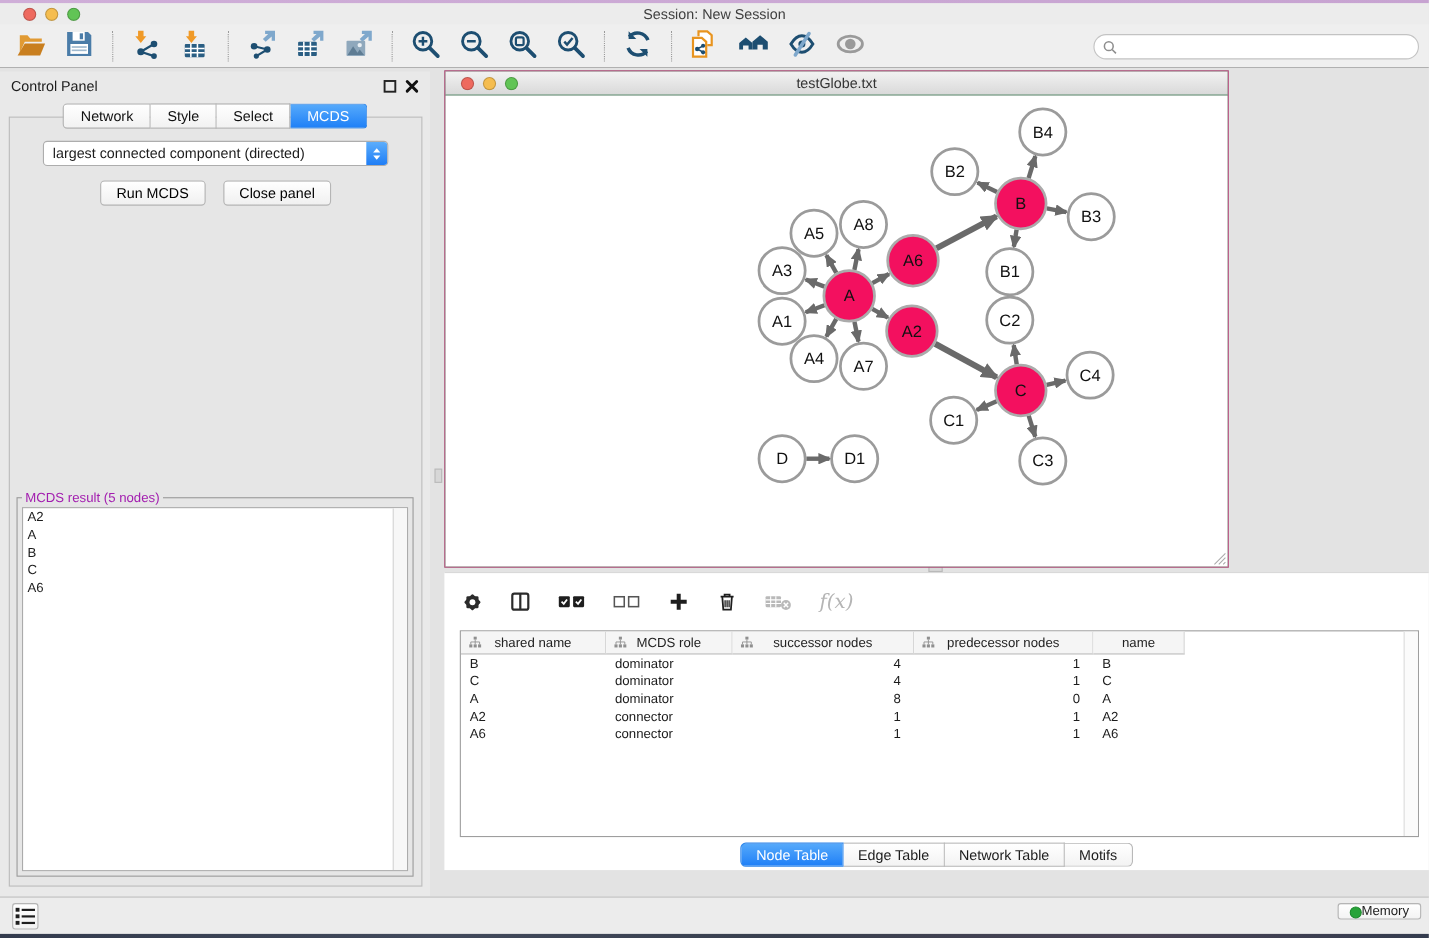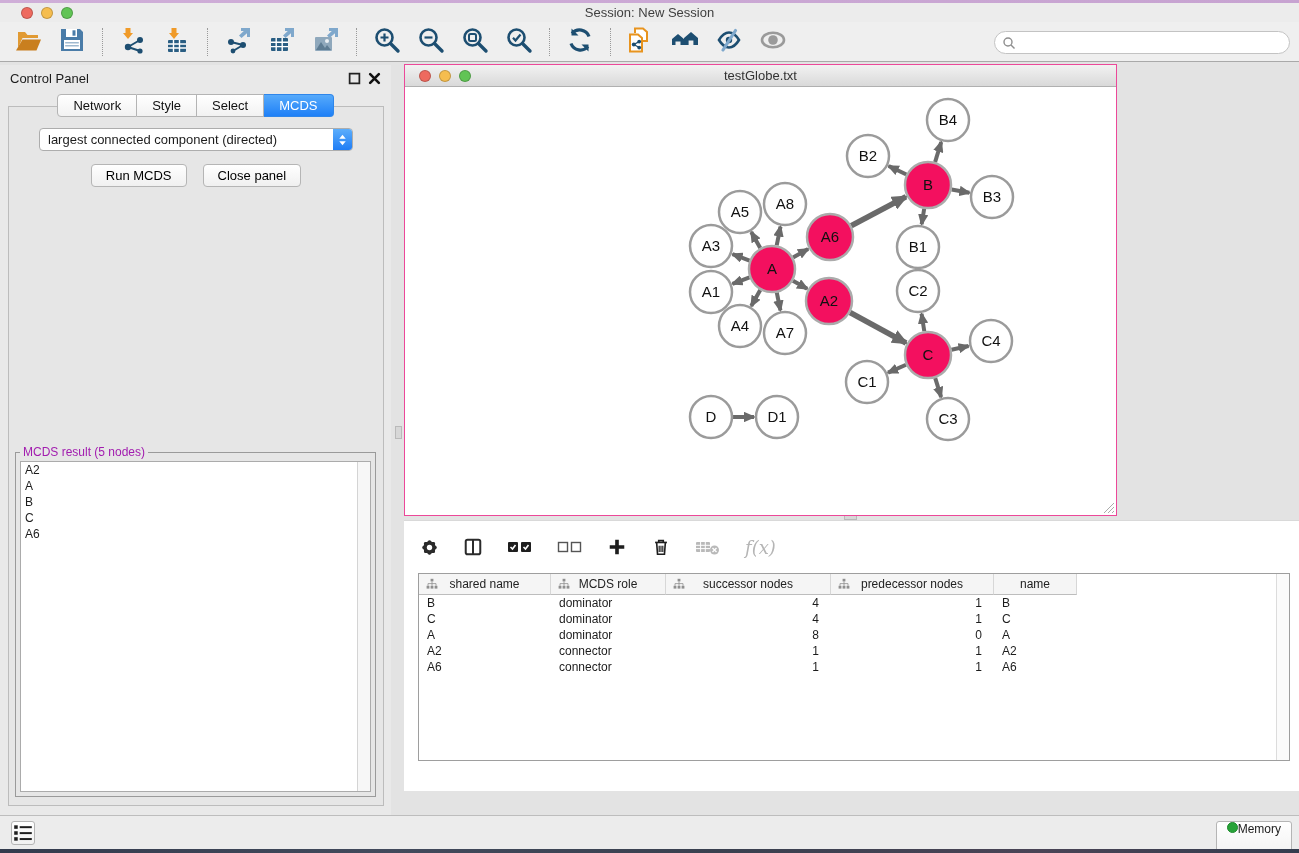--- a/index.html
+++ b/index.html
@@ -91,21 +91,21 @@
   .td.right { text-align:right; padding-right:12px; padding-left:0; }
   .tp-tabs { display:flex; justify-content:center; margin-top:5px; }
   .tp-tab { height:22px; padding:0 13px; background:linear-gradient(#ffffff,#f3f3f3); border:1px solid #b9b9b9; border-left-width:0; font-size:13px; display:flex; align-items:center; }
   .tp-tab:first-child { border-left-width:1px; border-radius:5px 0 0 5px; }
   .tp-tab:last-child { border-radius:0 5px 5px 0; }
   .tp-tab.active { background:linear-gradient(#55a9fb,#2080f7); color:#fff; border-color:#2f86ea; }
 
   
   .statusbar { position:absolute; left:0; bottom:4px; width:100%; height:34px; background:#ececec; border-top:1px solid #bdbdbd; }
   .list-btn { position:absolute; left:11px; top:5px; width:24px; height:24px; background:linear-gradient(#fff,#f1f1f1); border:1px solid #b5b5b5; border-radius:3px; display:flex; align-items:center; justify-content:center; }
-  .mem-btn { position:absolute; right:7px; top:5px; height:32px; background:linear-gradient(#fff,#f3f3f3); border:1px solid #b5b5b5; border-radius:3px; display:flex; align-items:flex-start; gap:0; padding:0 10px; font-size:12px; }
+  .mem-btn { position:absolute; right:7px; top:5px; height:15px; background:linear-gradient(#fff,#f3f3f3); border:1px solid #b5b5b5; border-radius:3px; display:flex; align-items:flex-end; gap:0; padding:0 10px; font-size:12px; }
   .mem-dot { width:11px; height:11px; border-radius:50%; background:#28a339; border:1px solid #1d8a2d; }
 </style>
 </head>
 <body>
 
 <div class="strip-top"></div>
 
 <div class="titlebar">
   <div class="traffic">
     <span class="tl-red"></span>
@@ -592,20 +592,26 @@
             <div class="trow">
               <div class="td" style="width: 132px;">A6</div>
               <div class="td" style="width: 115px;">connector</div>
               <div class="td right" style="width: 165px;">1</div>
               <div class="td right" style="width: 163px;">1</div>
               <div class="td" style="width: 83px;">A6</div>
             </div>
           </div>
         <div class="tb-scroll"></div>
       </div>
+      <div class="tp-tabs" id="tp-tabs">
+          <div class="tp-tab active">Node Table</div>
+          <div class="tp-tab">Edge Table</div>
+          <div class="tp-tab">Network Table</div>
+          <div class="tp-tab">Motifs</div>
+        </div>
     </div>
   </div>
 
 </div>
 
 <div class="statusbar">
   <div class="list-btn">
     <svg viewBox="0 0 20 20" fill="#1e1e1e">
       <rect x="2" y="3" width="3.2" height="3.2"></rect>
         <rect x="7" y="3.8" width="11" height="1.8"></rect>

